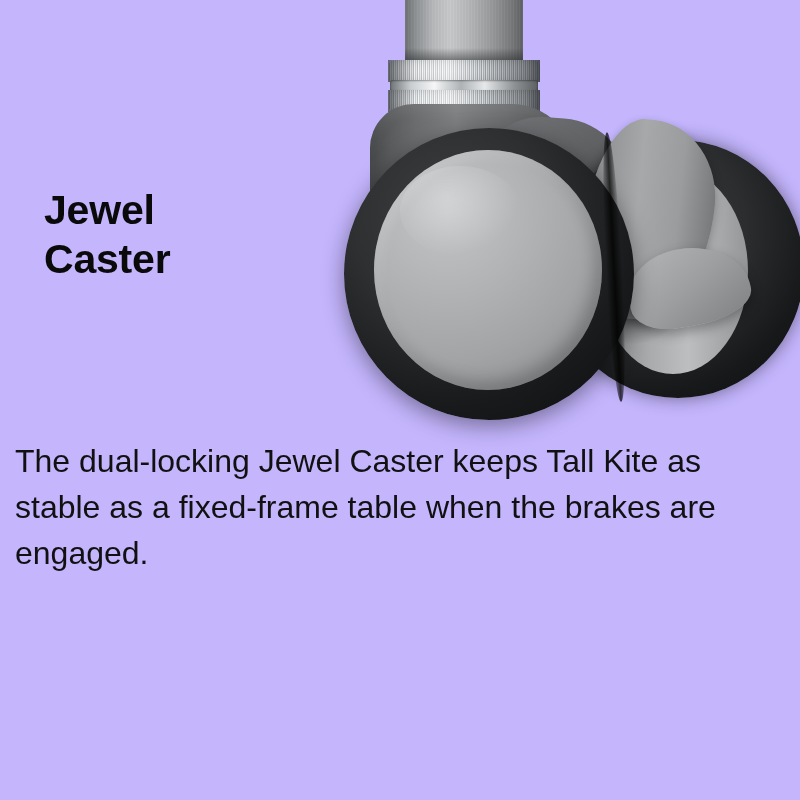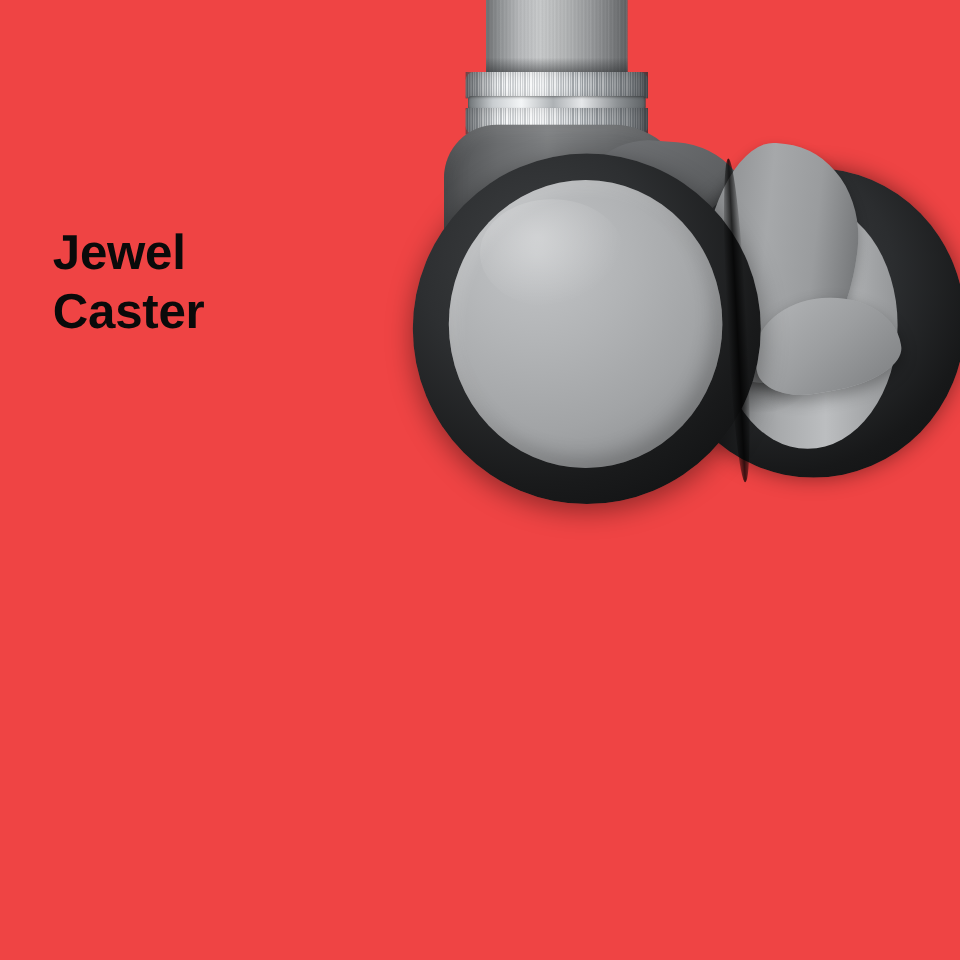--- a/index.html
+++ b/index.html
@@ -5,21 +5,21 @@
 <style>
   html, body {
     margin: 0;
     padding: 0;
     background: #ffffff;
   }
   #page {
     position: relative;
     width: 800px;
     height: 800px;
-    background: #ef4444;
+    background: #c4b5fd;
     overflow: hidden;
     font-family: "Liberation Sans", "DejaVu Sans", sans-serif;
   }
 
   
   .photo {
     position: absolute;
     left: 330px;
     top: 0px;
     width: 400px;
@@ -309,15 +309,16 @@
     <div class="wheel-front"></div>
     <div class="wheel-front-hub"></div>
     <div class="wheel-front-sheen"></div>
     <div class="wheel-seam"></div>
   </div>
 
   <h1 class="title">Jewel
 Caster</h1>
 
   <div class="body-block">
+    <p class="para">The dual-locking Jewel Caster keeps Tall Kite as stable as a fixed-frame table when the brakes are engaged.</p>
   </div>
 
 </div>
 
 </body></html>

